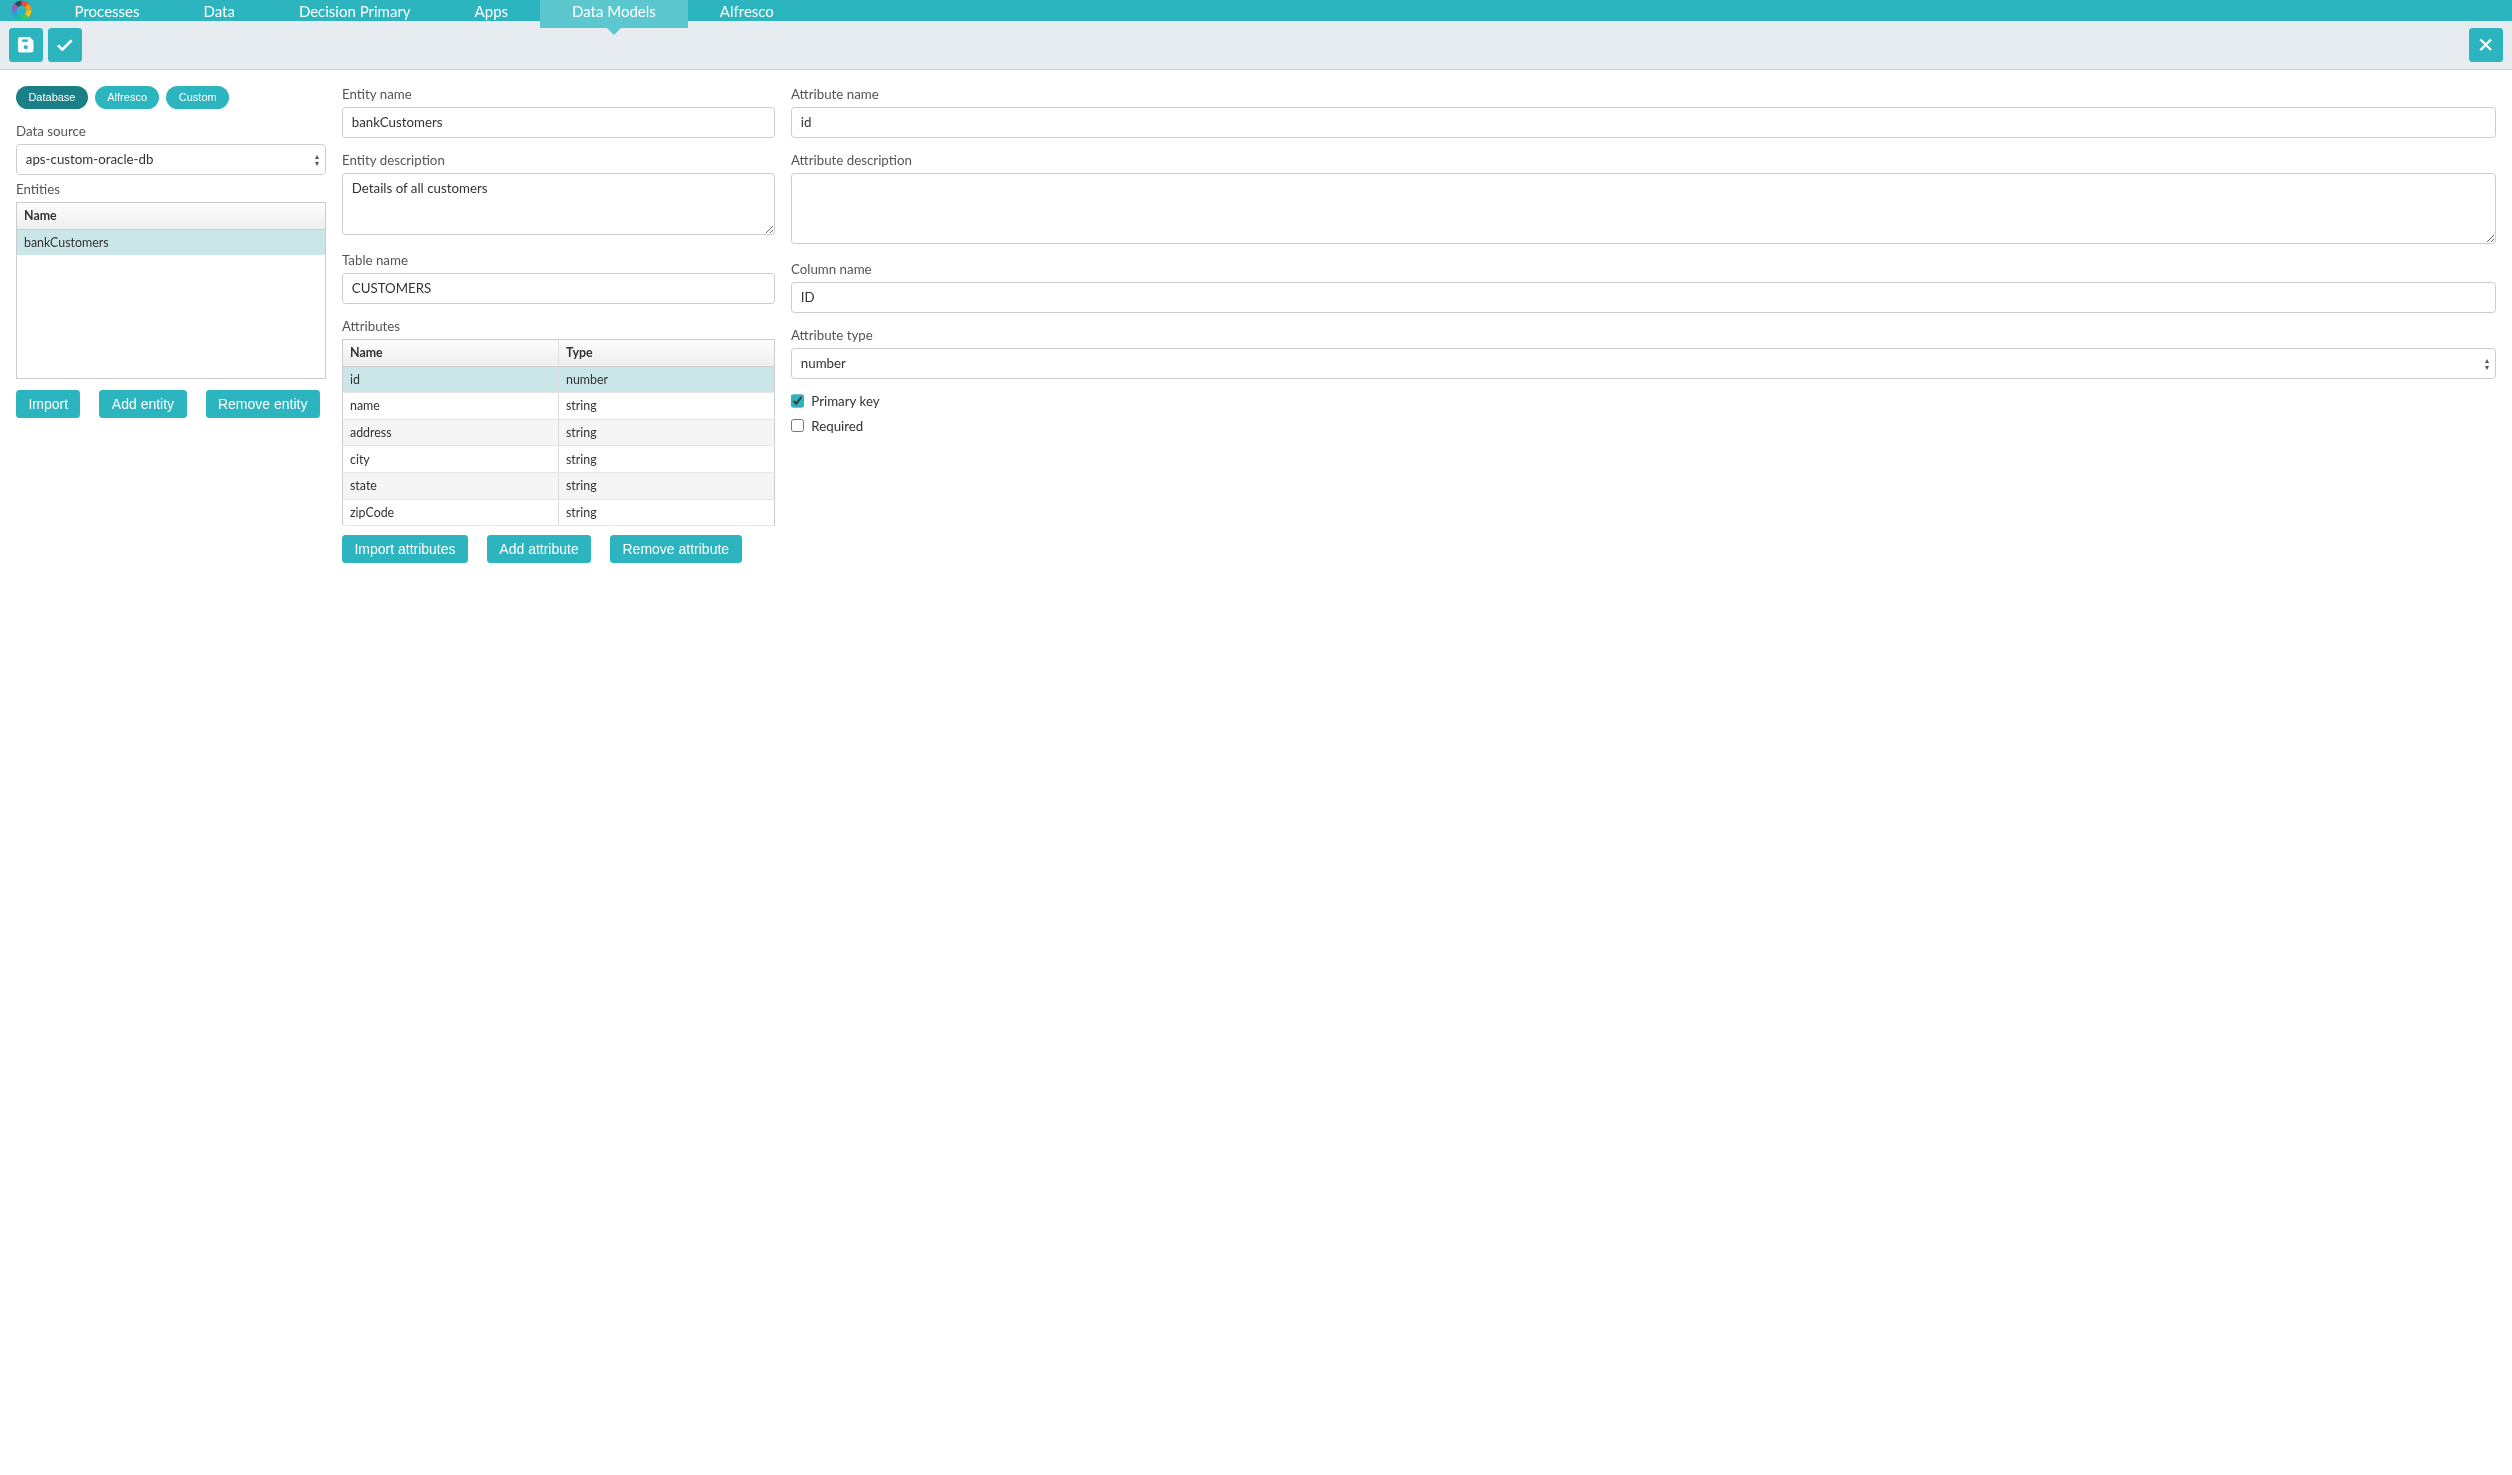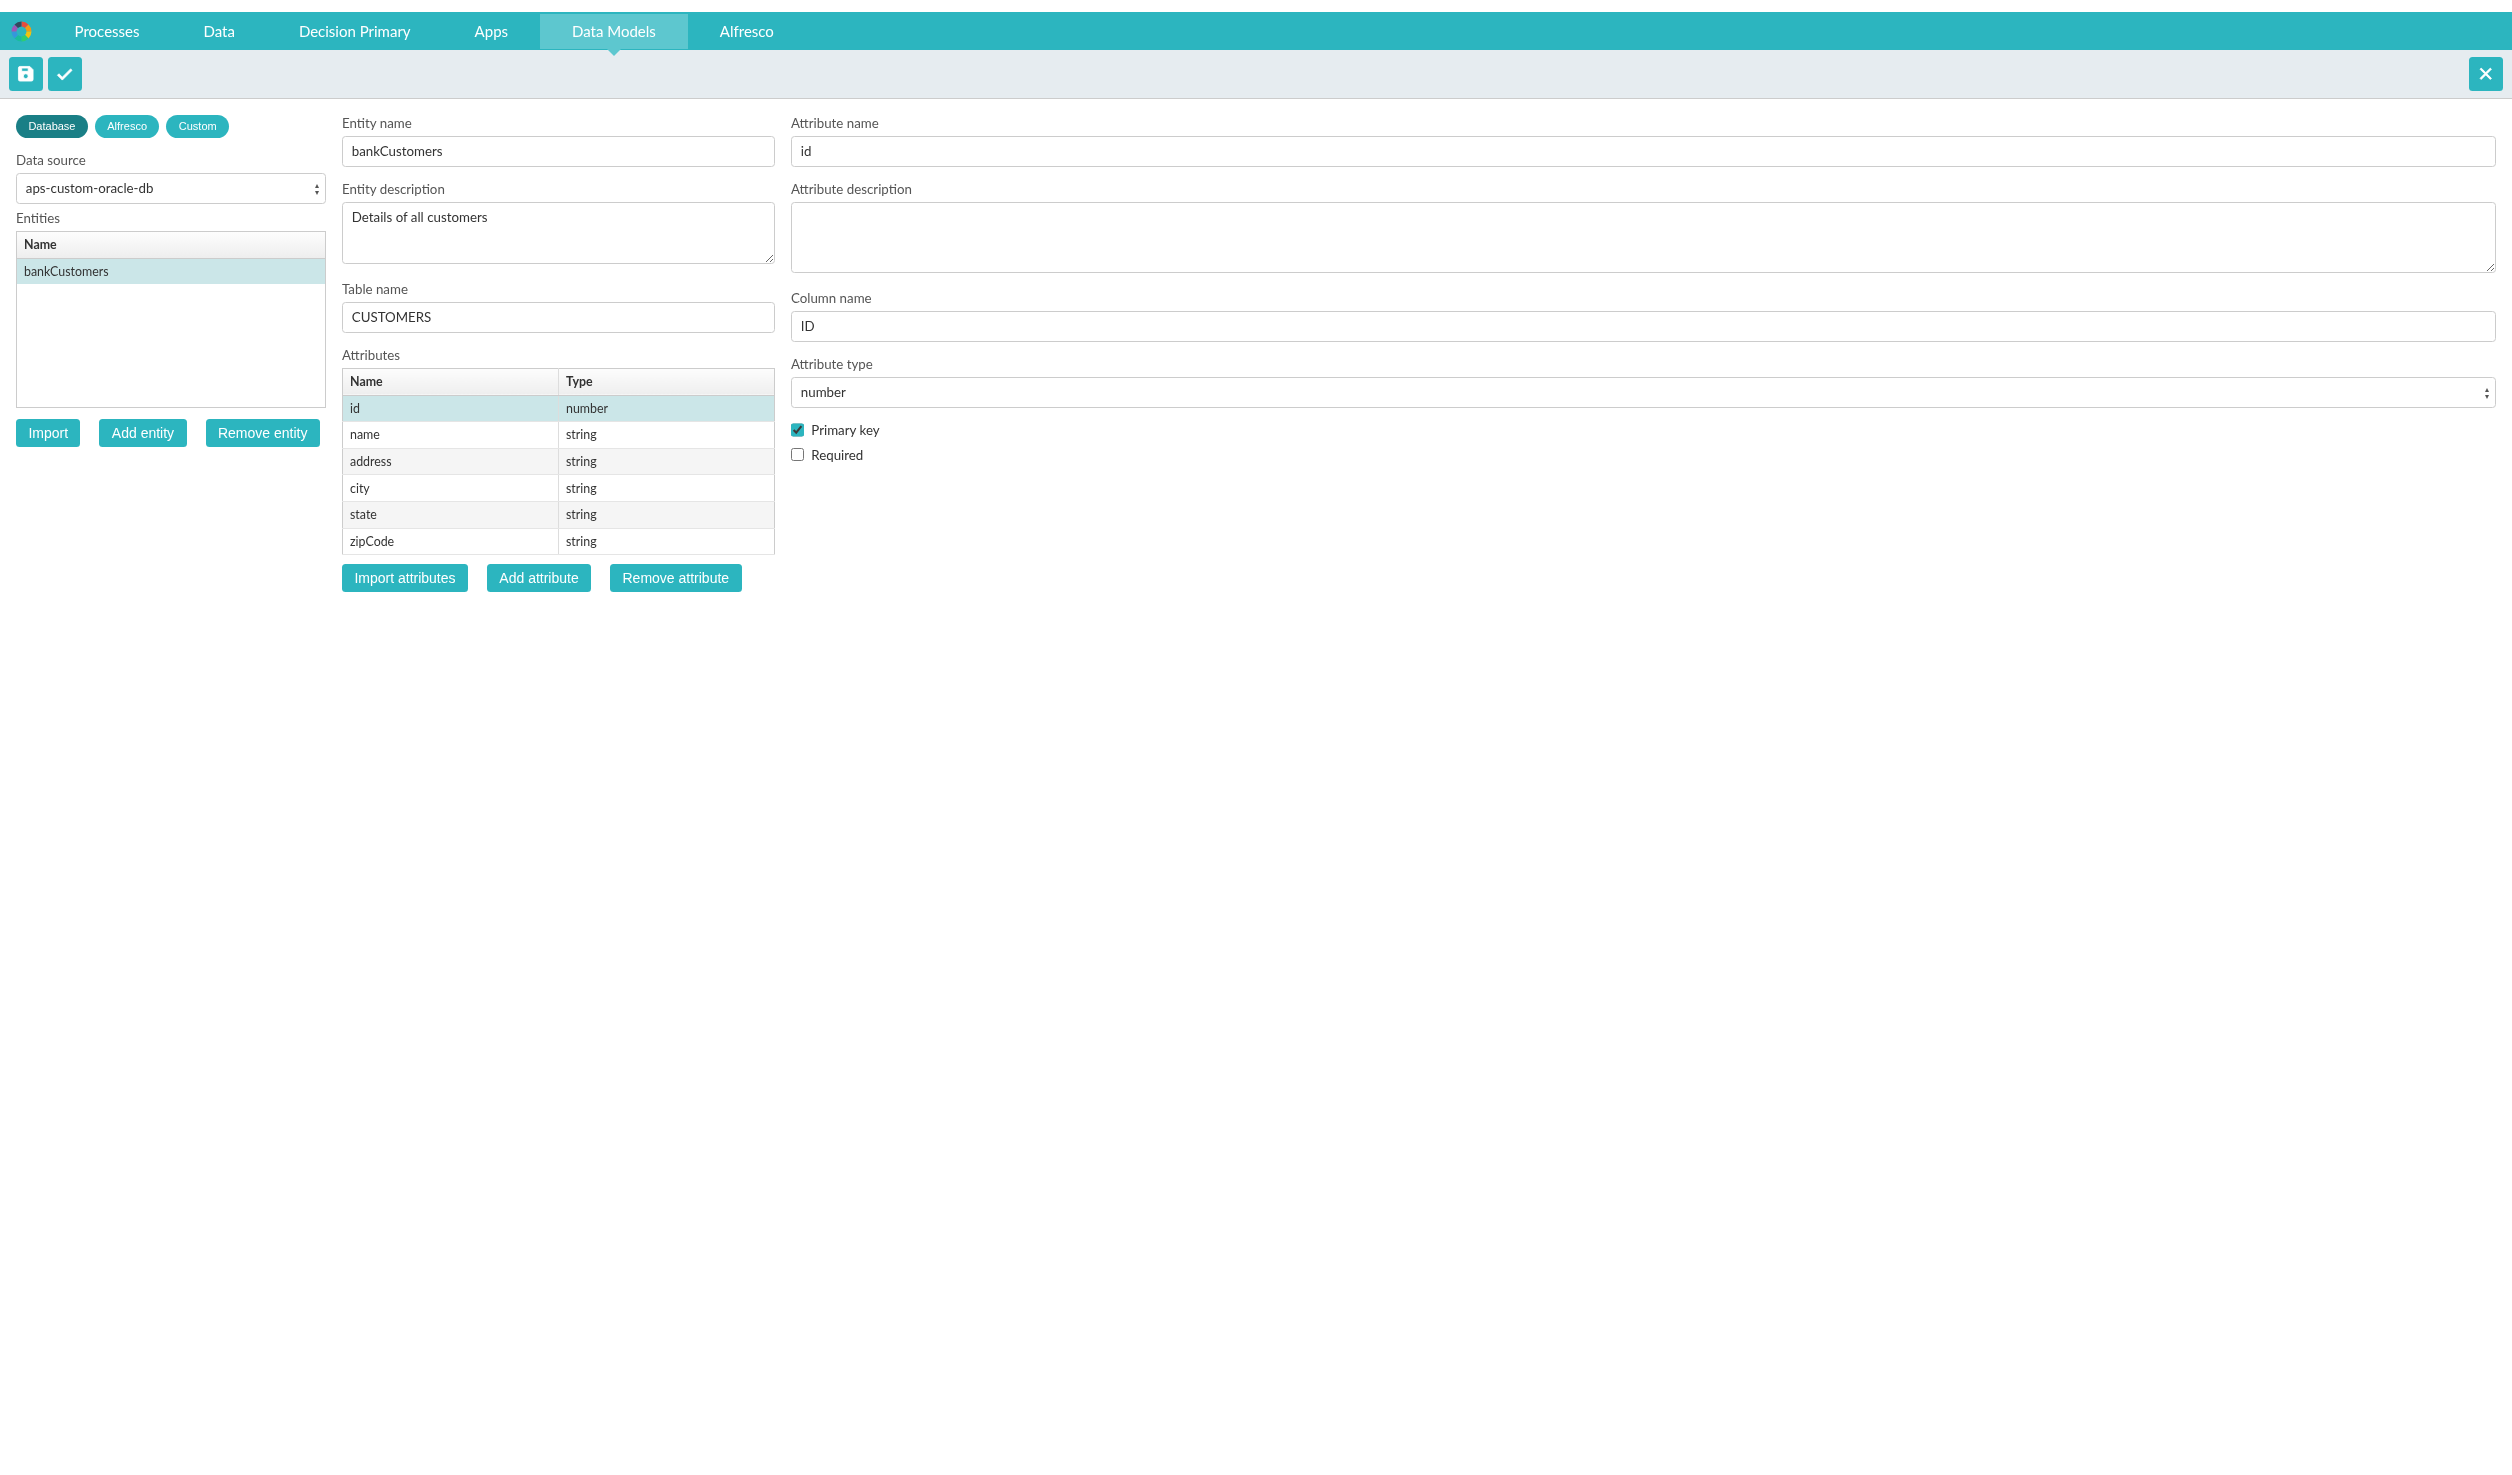--- a/index.html
+++ b/index.html
@@ -1,18 +1,18 @@
 <!DOCTYPE html>
 <html style="font-size:14px"><head>
 <meta charset="utf-8">
 <style>
 * { box-sizing: border-box; margin: 0; padding: 0; }
 body { font-family: "Lato", "Helvetica Neue", Arial, sans-serif; font-size: 13.3px; color: #333; background: #fff; }
 
-.topnav { background: #2cb5bf; display: flex; align-items: center; height: 38px; margin-top: 12px; }
+.topnav { background: #2cb5bf; display: flex; align-items: center; height: 21px; }
 .logo { width: 32px; height: 32px; margin: 1.8px 5.3px; display: flex; align-items: center; justify-content: center; }
 .logo svg { width: 25px; height: 25px; }
 .nav-item { color: #fff; padding: 0 32px; height: 35px; display: flex; align-items: center; font-size: 15px; cursor: pointer; }
 .nav-item.active { background: #5dc7cf; position: relative; }
 .nav-item.active::after {
   content: ''; position: absolute; bottom: -7px; left: 50%; transform: translateX(-50%);
   width: 0; height: 0; border-left: 7px solid transparent; border-right: 7px solid transparent;
   border-top: 7px solid #5dc7cf;
 }
 

